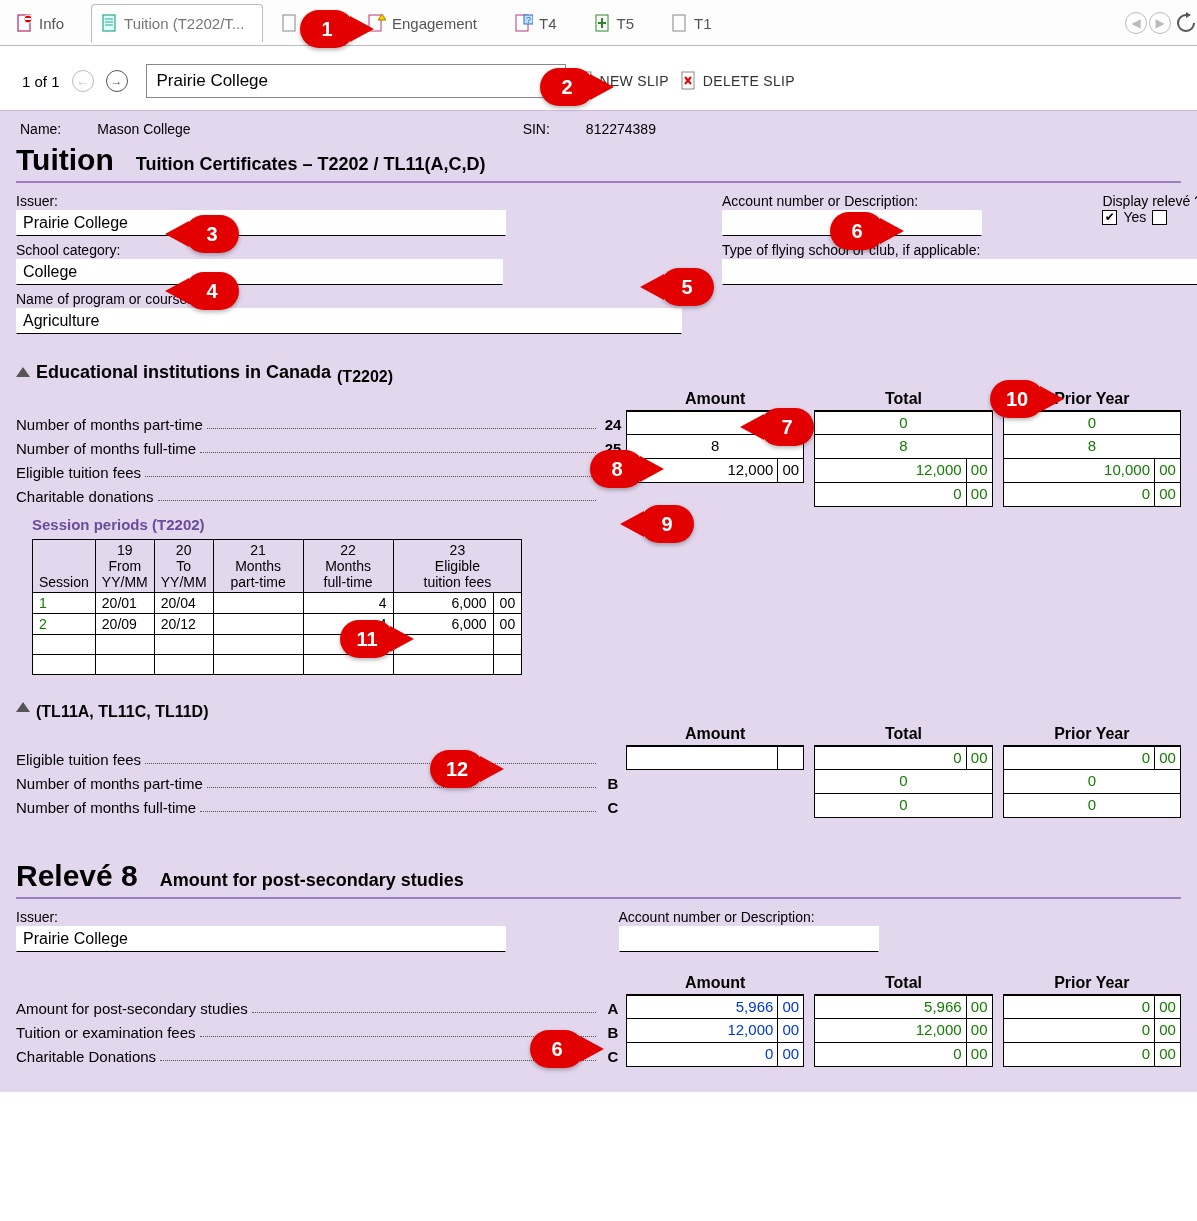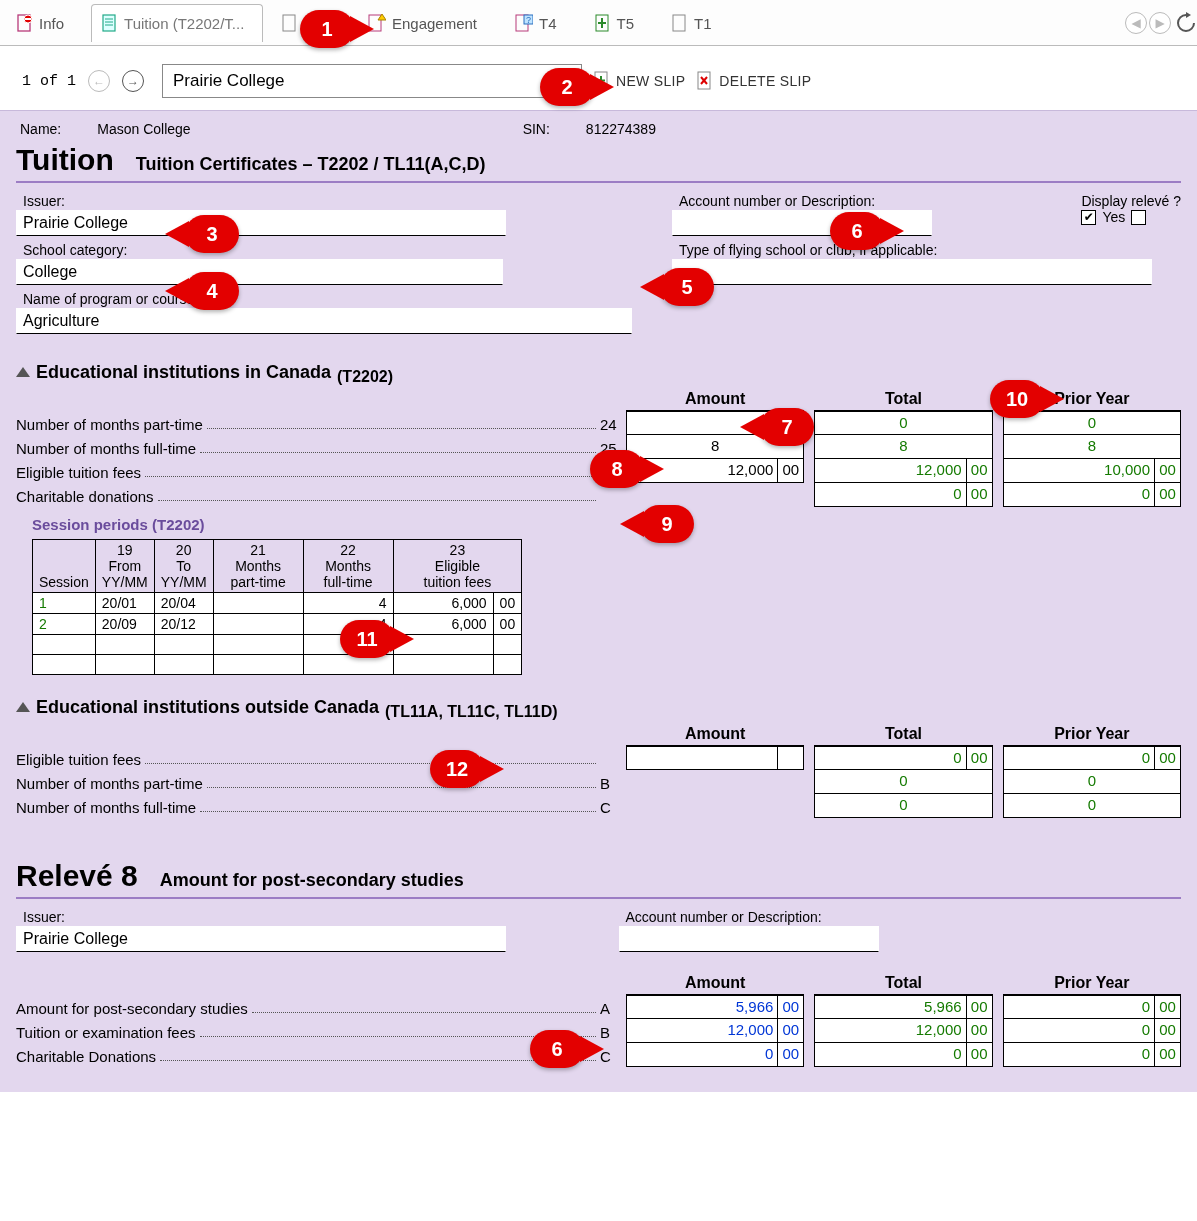--- a/index.html
+++ b/index.html
@@ -51,21 +51,21 @@
     display:flex;align-items:center;justify-content:center;font-size:12px;color:#555;
     cursor:pointer;background:#fff;
   }
   .circ-btn.disabled{border-color:#bbb;color:#bbb;}
   
   .slipbar{
     display:flex;align-items:center;gap:12px;
     padding:18px 14px 12px 22px;
     background:#fff;
   }
-  .slipbar .counter{font-size:15px;font-family:Liberation Mono, monospace;}
+  .slipbar .counter{font-size:15px;}
   .issuer-input{
     width:420px;height:34px;border:1px solid #888;padding:4px 10px;font-size:17px;
     background:#fff;margin-left:6px;
   }
   .slipbar .action{
     display:flex;align-items:center;gap:6px;font-size:14px;color:#333;cursor:pointer;
     letter-spacing:0.3px;
   }
   
   .panel{
@@ -78,45 +78,45 @@
   .namerow .sin{margin-left:300px;}
   h1.title{
     font-size:30px;font-weight:bold;margin:4px 0 0 0;
     display:flex;align-items:baseline;gap:22px;
   }
   h1.title .sub{font-size:18px;font-weight:bold;}
   hr.purple{border:none;border-top:2px solid #9c7dc4;margin:4px 0 10px 0;}
   .grid2{display:flex;gap:40px;}
   .col{flex:1;}
   .fld{margin-bottom:6px;}
-  .fld .lbl{font-size:14px;margin-left:7px;}
+  .fld .lbl{font-size:14px;}
   .fld .inp{
     display:block;width:490px;height:26px;background:#fff;border:1px solid #fff;border-bottom:1px solid #000;
     padding:2px 6px;font-size:16px;margin-top:1px;
   }
   .fld .inp.small{width:487px;}
-  .fld .inp.wide{width:616px;}
+  .fld .inp.wide{width:666px;}
   .chkrow{display:flex;align-items:center;gap:6px;font-size:14px;}
   .chk{width:15px;height:15px;border:1.5px solid #000;display:inline-flex;align-items:center;justify-content:center;font-size:12px;line-height:1;background:#fff;}
   
   .sechead{
     display:flex;align-items:center;gap:6px;font-size:18px;font-weight:bold;margin:18px 0 4px 0;
   }
   .sechead .sub{font-size:16px;font-weight:bold;margin-top:10px;}
   .chev{width:0;height:0;border-left:7px solid transparent;border-right:7px solid transparent;border-bottom:10px solid #555;}
   
   .amtwrap{display:flex;}
   .amtlabels{flex:0 0 610px;}
   .amtlabels .row{
     display:flex;align-items:center;height:24px;font-size:15px;
   }
   .amtlabels .row .d{
     flex:1;border-bottom:1px dotted #555;margin:0 4px;height:10px;align-self:center;
   }
-  .amtlabels .row .box{font-weight:normal;width:26px;text-align:left;}
+  .amtlabels .row .box{font-weight:bold;width:26px;text-align:center;}
   .amtgrid{flex:1;display:flex;gap:10px;}
   .amtcol{flex:1;}
   .amtcol .hd{text-align:center;font-weight:bold;font-size:16px;border-bottom:1px solid #000;padding-bottom:2px;}
   .cell{
     height:24px;border:1px solid #000;border-top:none;background:#fff;
     display:flex;
   }
   .cell.first{border-top:1px solid #000;}
   .cell .num{flex:1;text-align:right;padding:2px 4px;font-size:15px;}
   .cell .cents{width:26px;border-left:1px solid #000;text-align:center;padding:2px 0;font-size:15px;}
@@ -410,21 +410,20 @@
             <td></td>
             <td></td>
             <td></td>
             <td class="cents"></td>
           </tr>
   </tbody>
       </table>
 
   <div class="sechead">
     <span class="chev"></span>
-    <span>Educational institutions outside Canada</span>
     <span class="sub">(TL11A, TL11C, TL11D)</span>
   </div>
   <div class="amtwrap">
     <div class="amtlabels">
       <div class="row" style="height:22px"></div>
       <div class="row">
             <span>Eligible tuition fees</span>
             <span class="d"></span>
             <span class="box"></span>
           </div>

